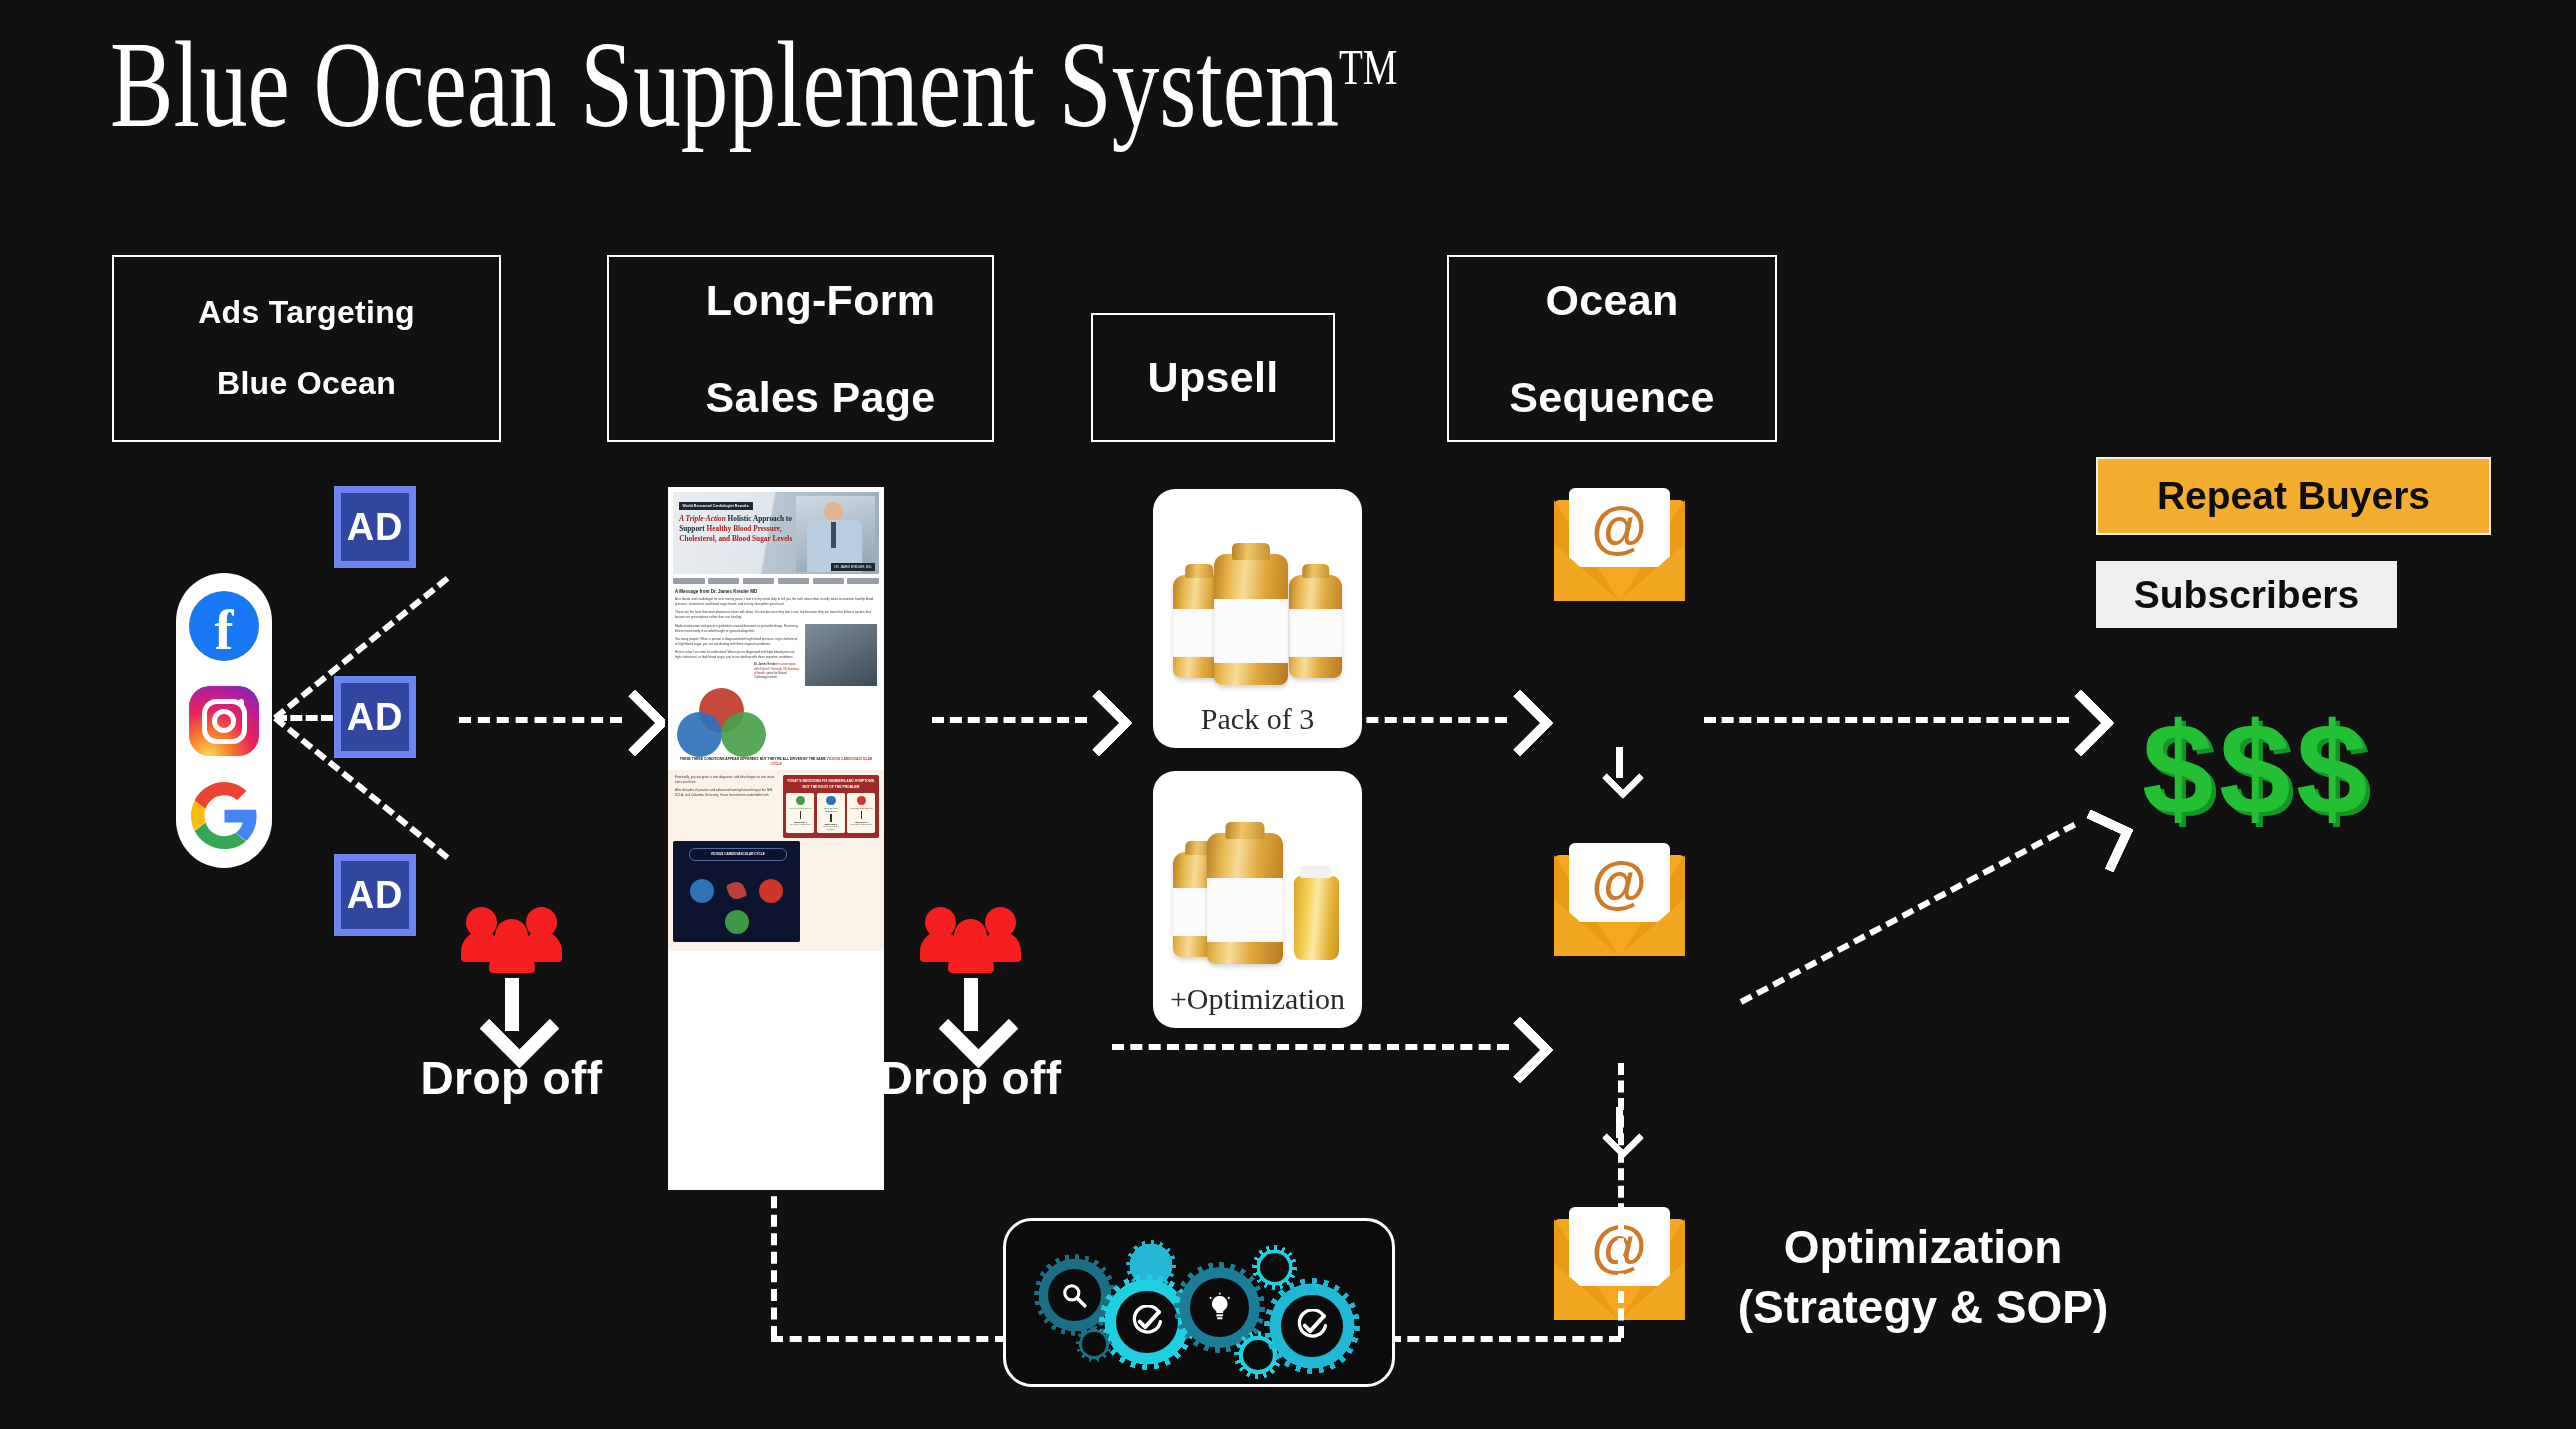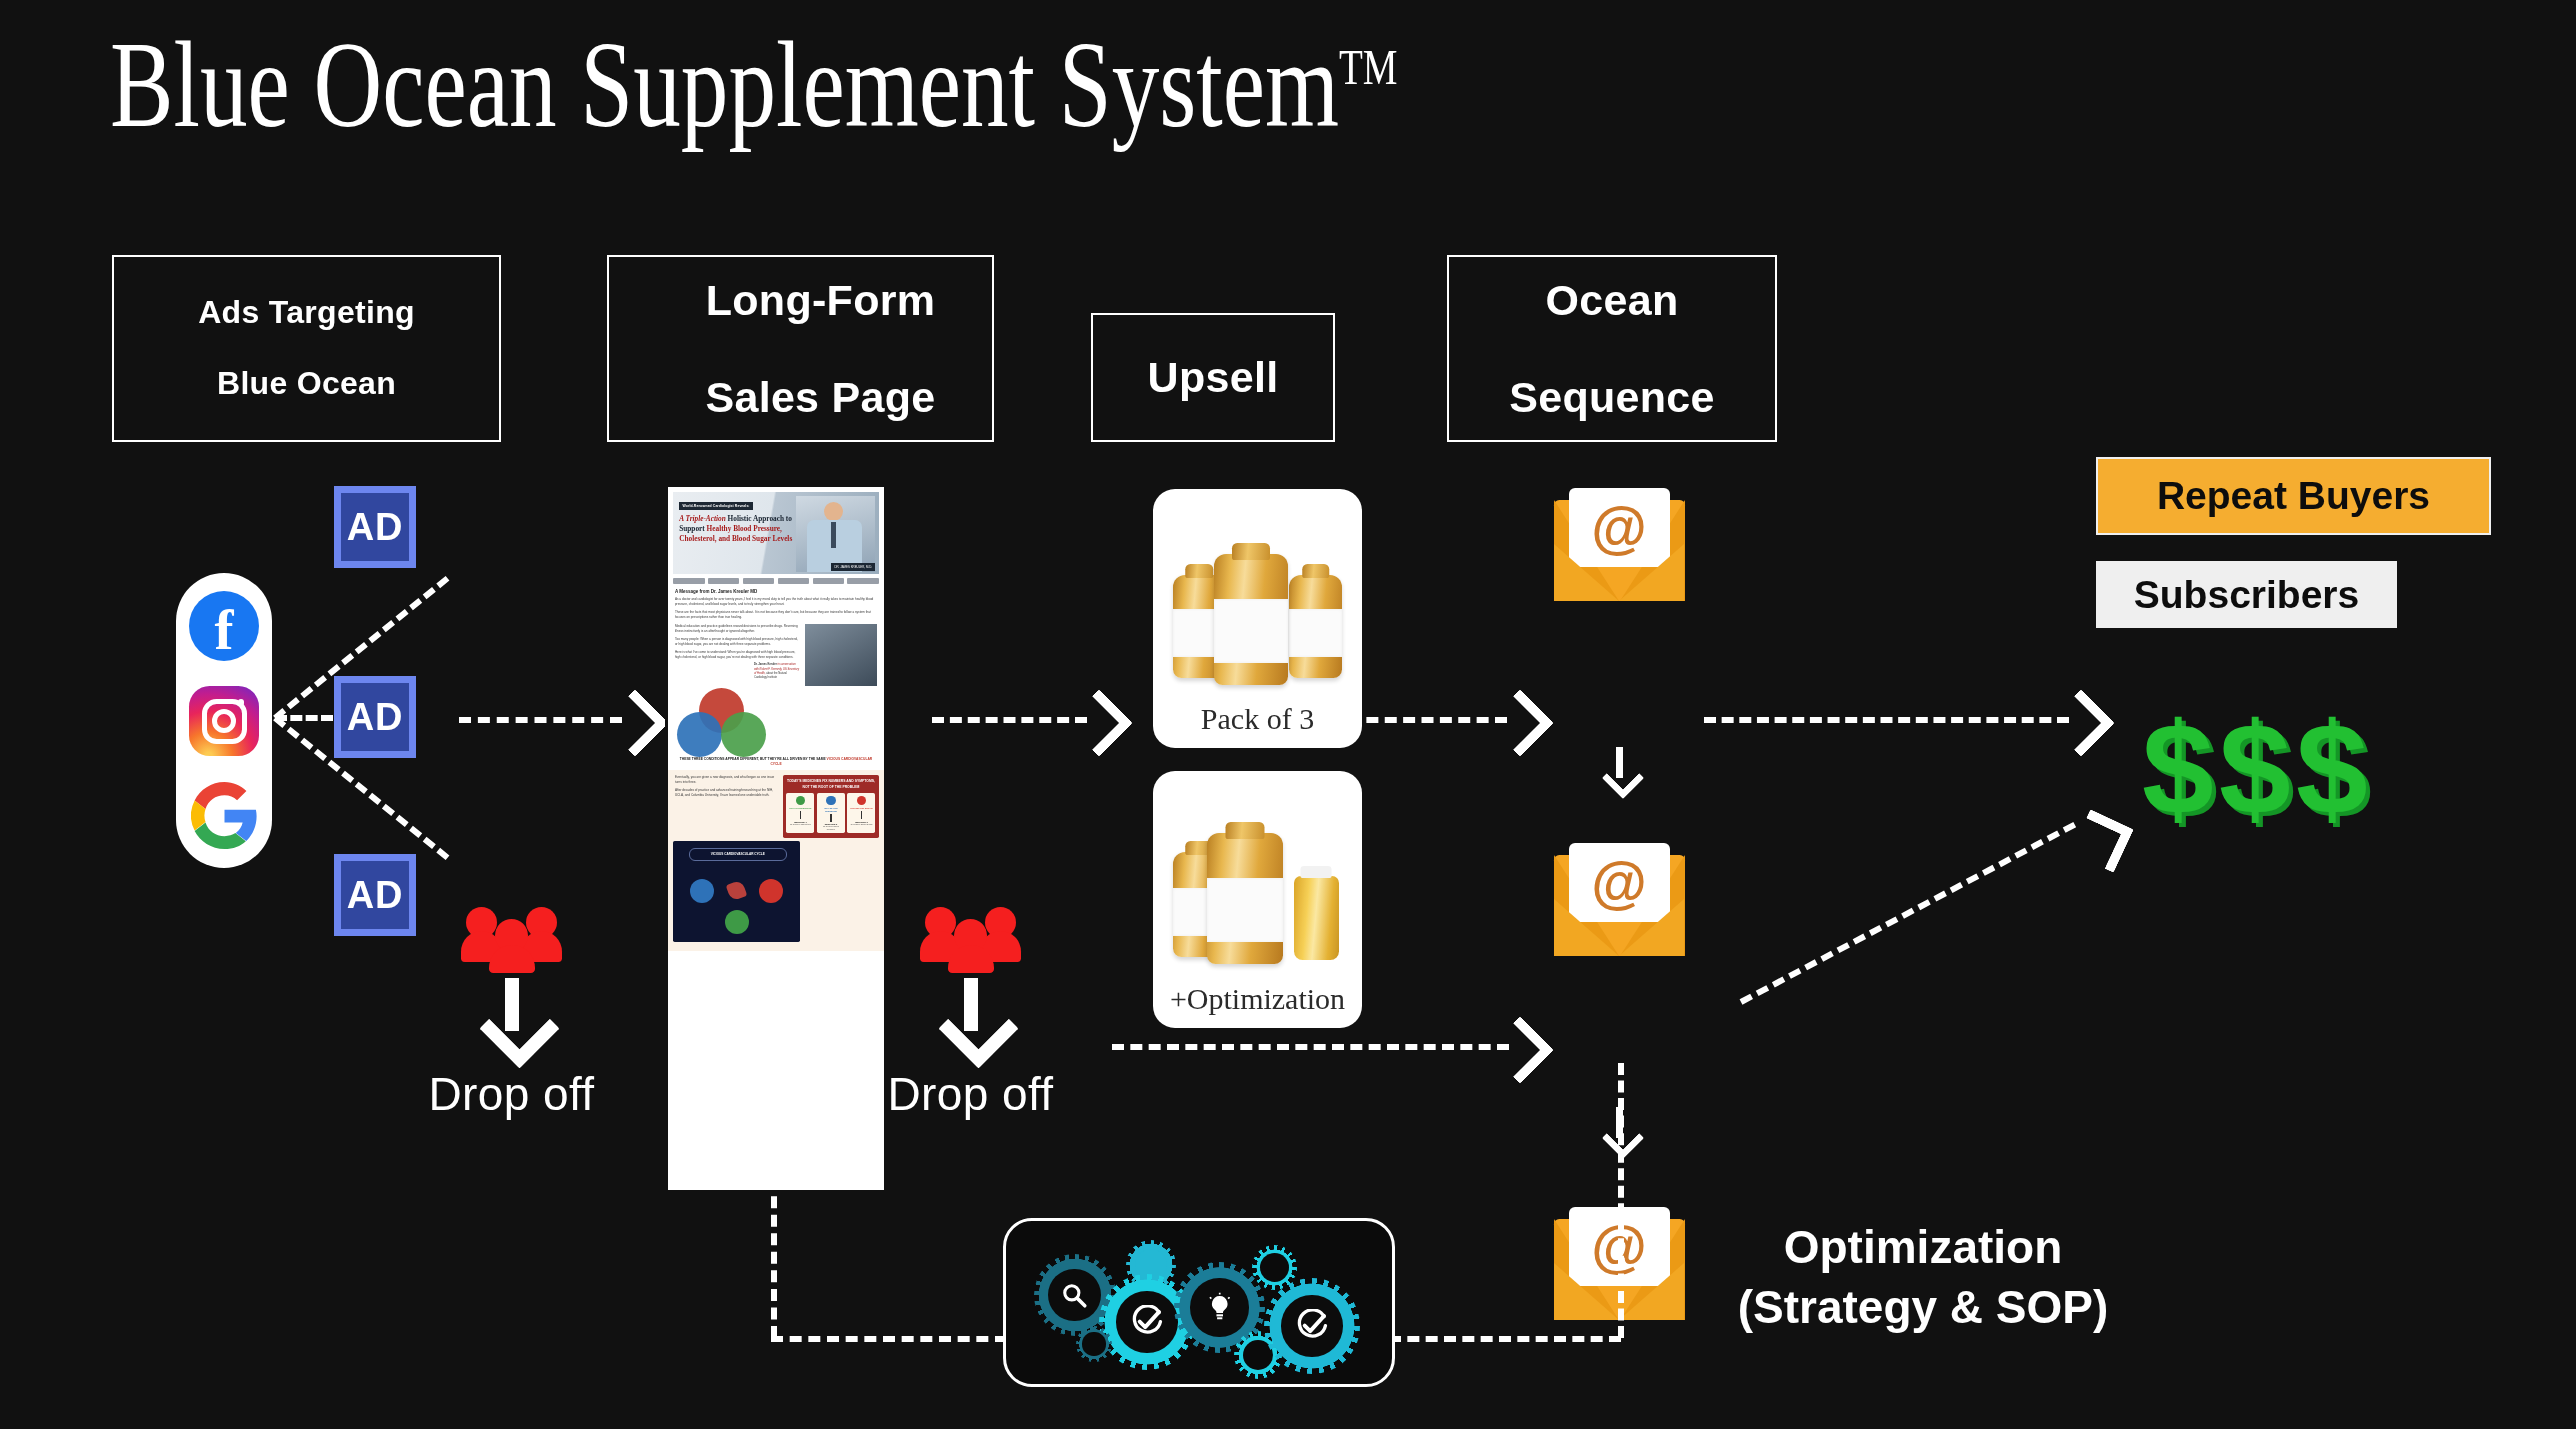--- a/index.html
+++ b/index.html
@@ -132,21 +132,21 @@
   .dropwrap{text-align:center;}
   .ppl{width:101px;height:67px;position:relative;margin:0 auto;}
   .ppl .h{position:absolute;border-radius:50%;}
   .ppl .b{position:absolute;border-radius:29px 29px 5.2px 5.2px;}
   .red .h,.red .b{background:#f51f1f;}
   .downarrow{width:0;height:53px;border-left:14.6px solid #fff;margin:8.6px auto 0;
              position:relative;}
   .downarrow:after{content:"";position:absolute;left:-28px;bottom:-26px;
              width:43px;height:43px;border-left:14.6px solid #fff;
              border-bottom:14.6px solid #fff;transform:rotate(-45deg);border-radius:2.6px;}
-  .droptxt{font-size:46px;font-weight:normal;margin-top:36px;letter-spacing:0.4px;}
+  .droptxt{font-size:46px;font-weight:bold;margin-top:20px;letter-spacing:0.4px;}
   #drop1{left:404px;top:902px;width:215px;}
   #drop2{left:863px;top:902px;width:215px;}
 
   
   .prod{background:#ffffff;border-radius:22px;display:flex;flex-direction:column;
         align-items:center;justify-content:flex-end;padding-bottom:12px;margin-left:44px;}
   #prod1{left:1109px;top:489px;width:209px;height:247px;}
   #prod2{left:1109px;top:771px;width:209px;height:245px;}
   .prod .cap{font-family:"Liberation Serif",serif;font-size:30px;color:#2b2b2b;
         margin-top:5.2px;}

